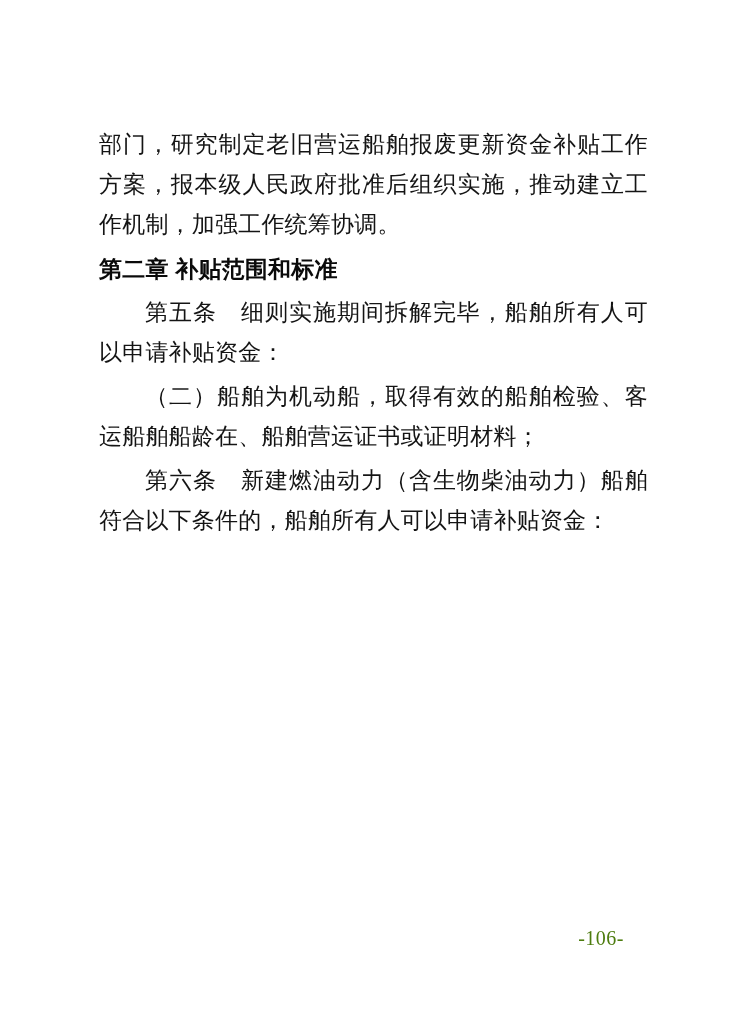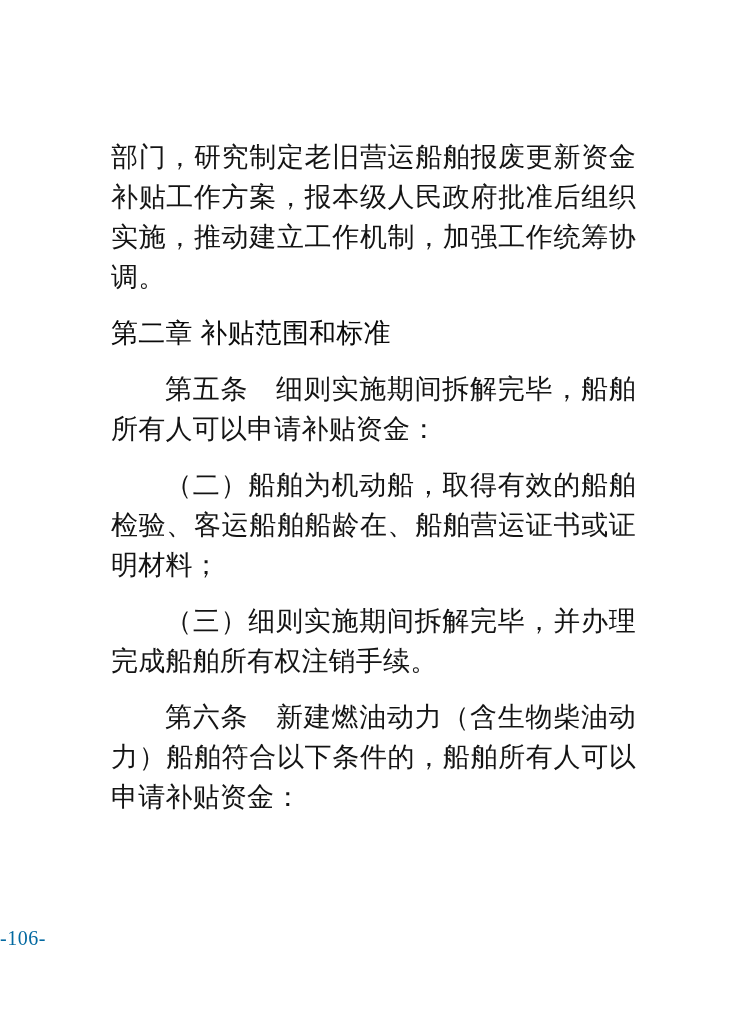--- a/index.html
+++ b/index.html
@@ -16,55 +16,54 @@
     font-family: "Liberation Serif", "DejaVu Serif", serif;
     color: #141414;
   }
   .content {
     position: absolute;
     left: 95px;
     top: 121px;
     width: 557px;
   }
   .content p {
-    margin: 16px;
-    font-size: 27px;
+    margin: 4px;
+    font-size: 23px;
     line-height: 40px;
     text-align: justify;
     letter-spacing: 0.2px;
   }
   .content p.indent {
     text-indent: 2em;
   }
   .chapter-heading {
     margin: 0;
     font-family: "Liberation Sans", "DejaVu Sans", sans-serif;
-    font-weight: normal;
+    font-weight: bold;
     font-size: 21px;
     line-height: 40px;
     text-align: center;
     color: #0a0a0a;
   }
   .page-footer {
     position: absolute;
     left: 0;
     top: 927px;
     width: 624px;
-    text-align: left;
+    text-align: right;
     font-size: 20px;
     letter-spacing: 0.5px;
-    color: #0369a1;
+    color: #4d7c0f;
   }
 </style>
 </head>
 <body>
 
 <div class="page">
   <div class="content">
     <p>部门，研究制定老旧营运船舶报废更新资金补贴工作方案，报本级人民政府批准后组织实施，推动建立工作机制，加强工作统筹协调。</p>
     <p class="chapter-heading">第二章 补贴范围和标准</p>
     <p class="indent">第五条　细则实施期间拆解完毕，船舶所有人可以申请补贴资金：</p>
     <p class="indent">（二）船舶为机动船，取得有效的船舶检验、客运船舶船龄在、船舶营运证书或证明材料；</p>
-    <p class="indent">（三）细则实施期间拆解完毕，并办理完成船舶所有权注销手续。</p>
     <p class="indent">第六条　新建燃油动力（含生物柴油动力）船舶符合以下条件的，船舶所有人可以申请补贴资金：</p>
   </div>
   <div class="page-footer">-106-</div>
 </div>
 
 </body></html>

